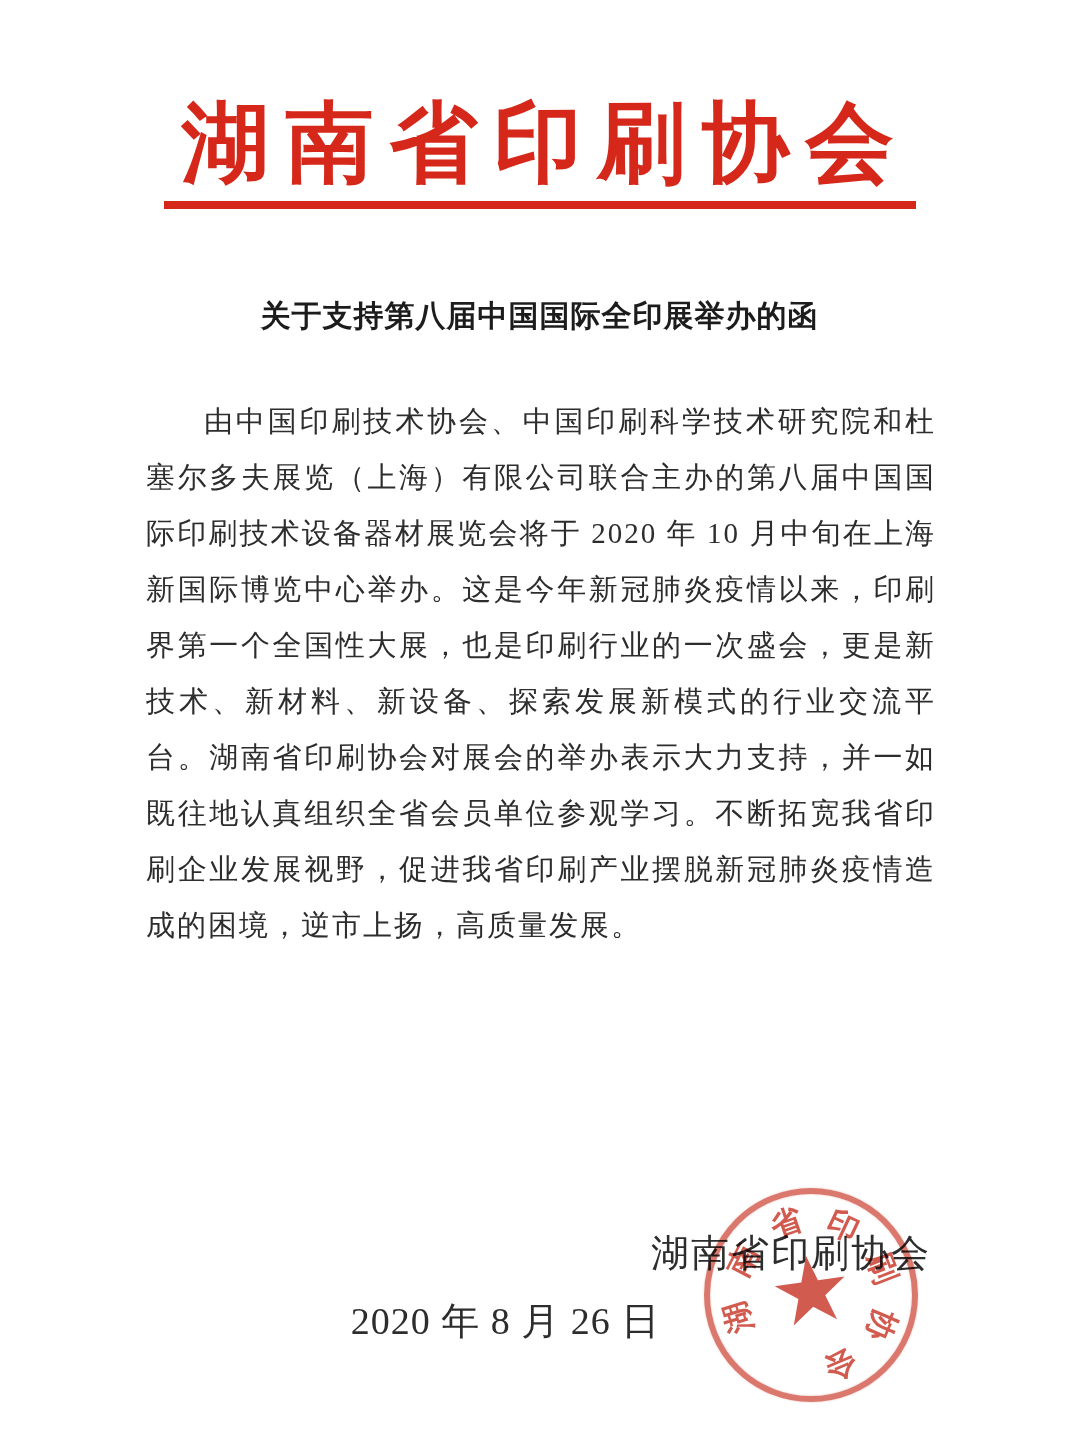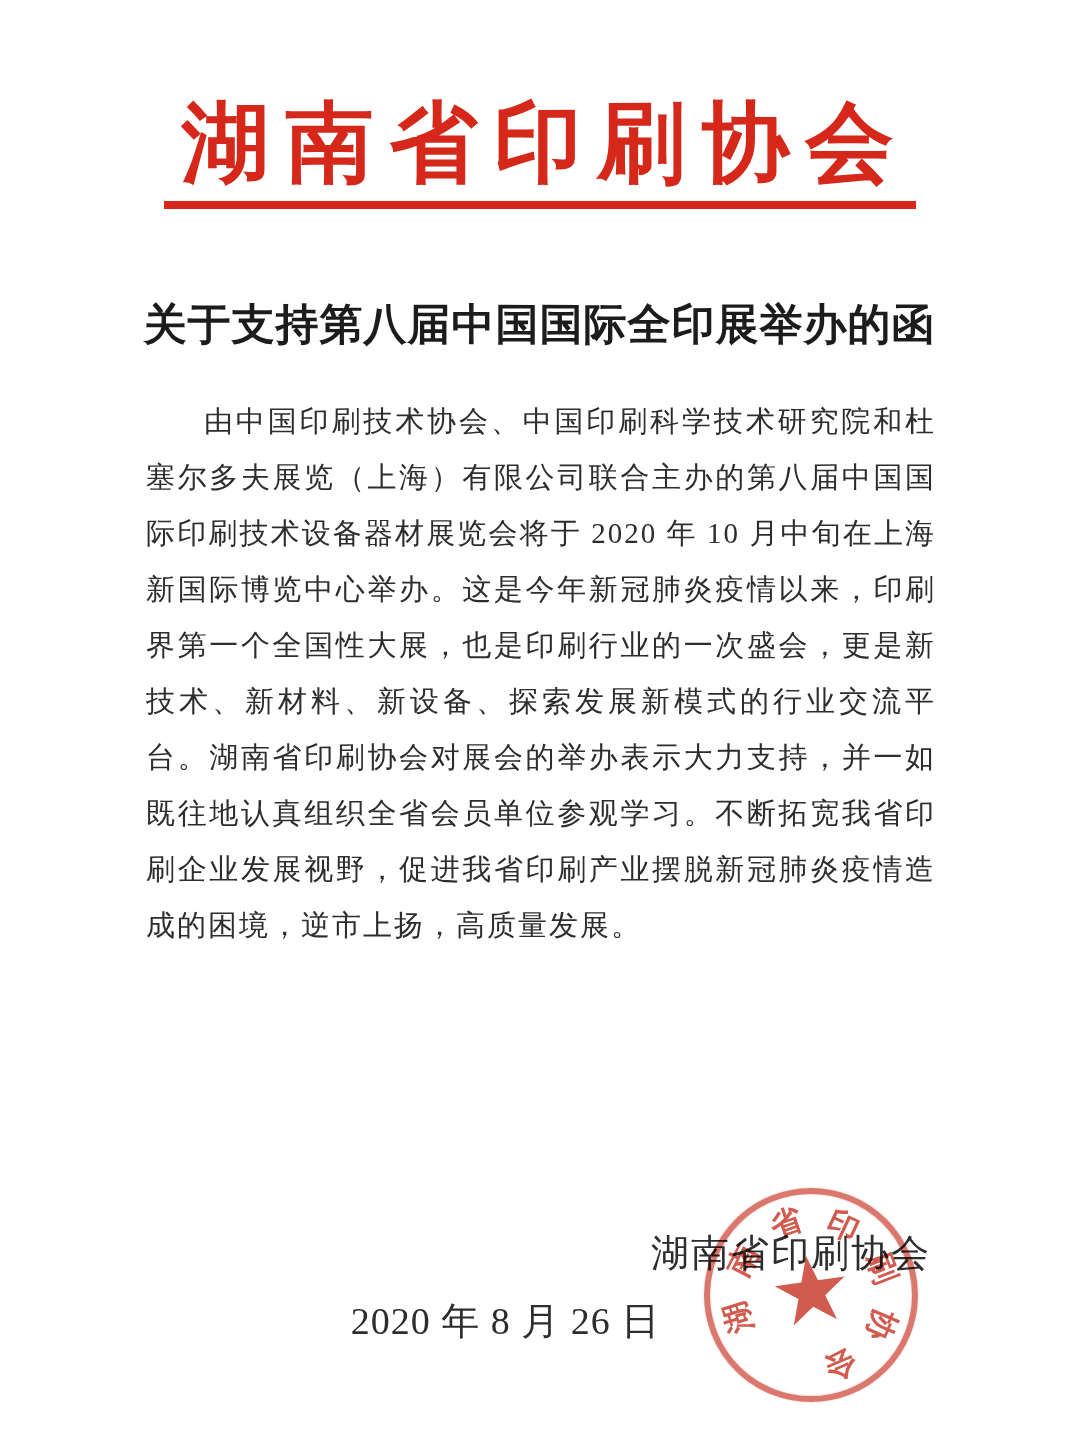--- a/index.html
+++ b/index.html
@@ -39,21 +39,21 @@
 
   
   .doc-title {
     position: absolute;
     top: 296px;
     left: 0;
     width: 100%;
     margin: 0;
     text-align: center;
     color: #1c1c1c;
-    font-size: 43px;
+    font-size: 30px;
     font-weight: bold;
     letter-spacing: 1px;
     white-space: nowrap;
   }
 
   
   .body-text {
     position: absolute;
     top: 393px;
     left: 146px;

